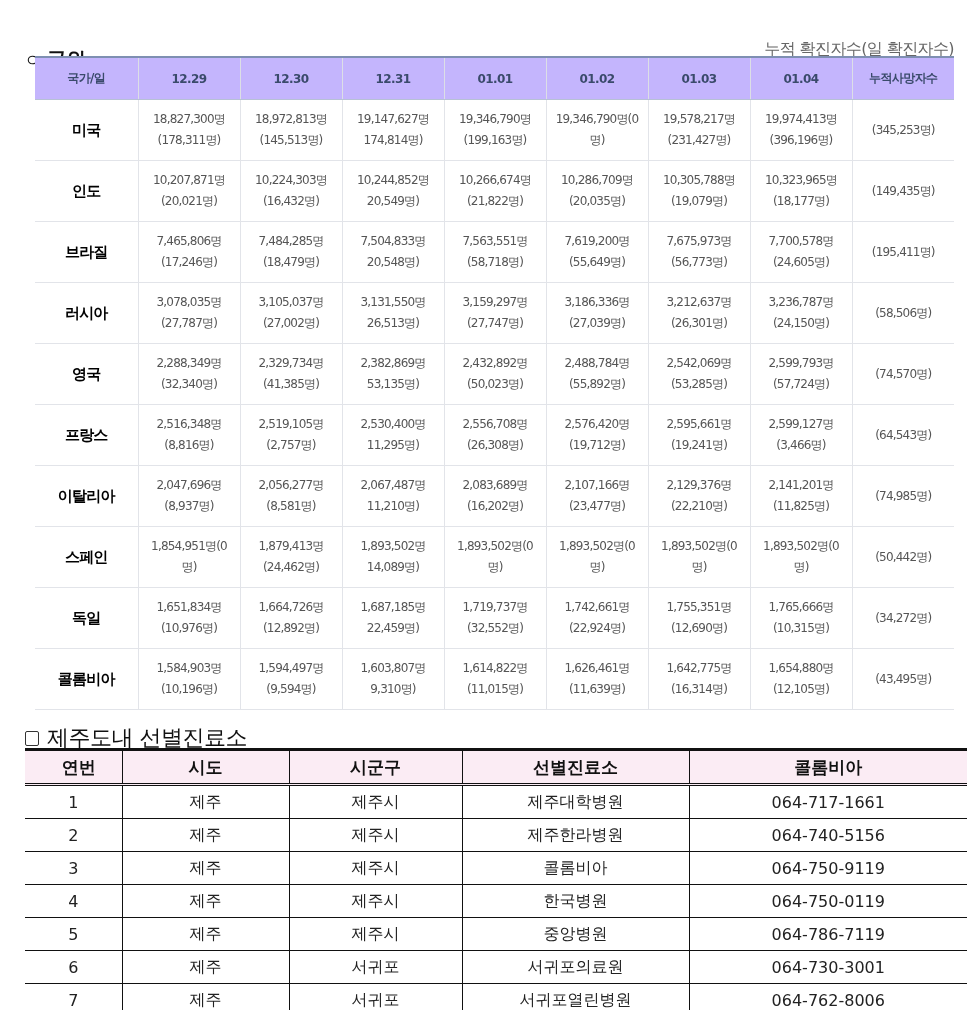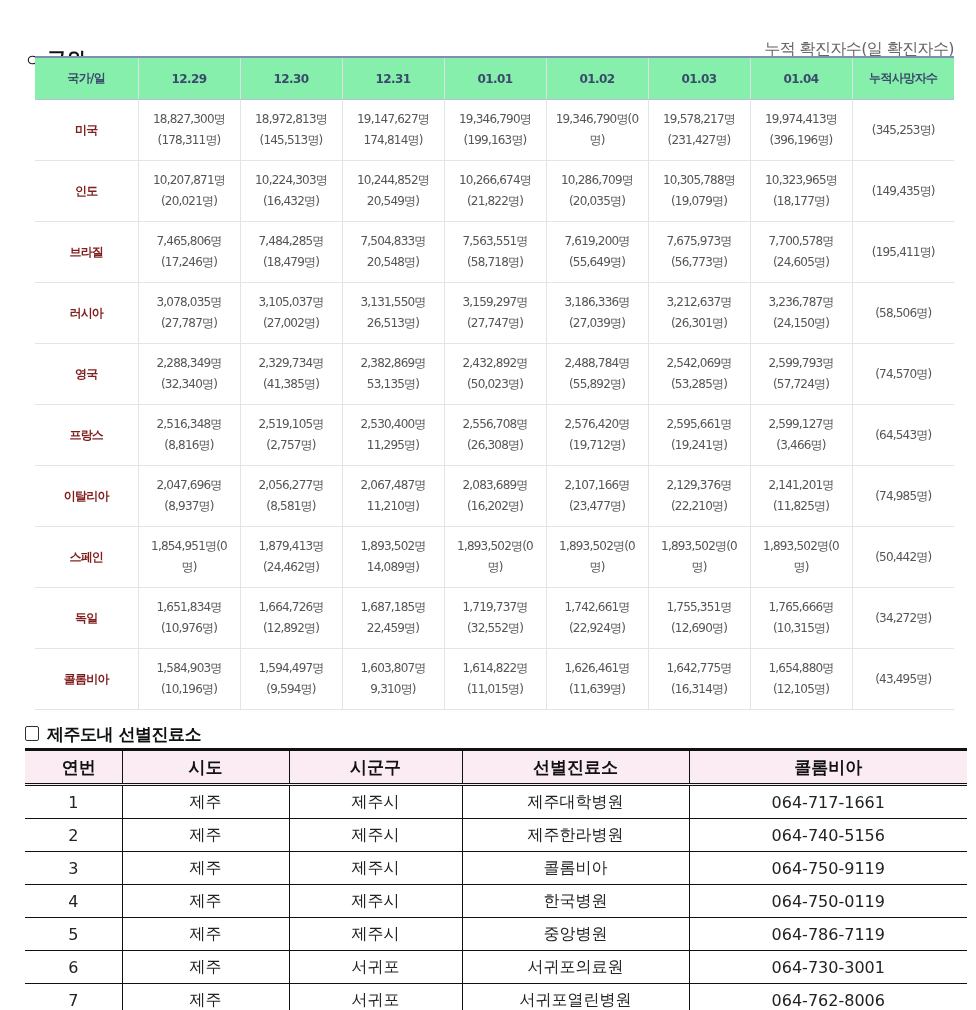--- a/index.html
+++ b/index.html
@@ -5,27 +5,27 @@
   html, body { margin: 0; padding: 0; background: #ffffff; }
   body { width: 976px; height: 1010px; position: relative; overflow: hidden; font-family: "DejaVu Sans", sans-serif; color: #333; }
 
   .section-title { position: absolute; left: 24px; top: 6px; font-size: 20px; font-weight: bold; color: #111; letter-spacing: -0.5px; margin-top: 40px; }
   .section-title .bullet { font-weight: normal; font-size: 17px; margin-right: 6px; }
 
   .note { position: absolute; right: 22px; top: 39px; font-size: 16px; color: #666; letter-spacing: -0.6px; }
 
   .intl-wrap { position: absolute; left: 35px; top: 56px; width: 919px; height: 658px; overflow: hidden; }
   table.intl { border-collapse: collapse; width: 919px; table-layout: fixed; }
-  table.intl th { background: #86efac; color: #3a4a6b; font-size: 12px; font-weight: bold; height: 39px; border-top: 2px solid #7e8fb2; border-bottom: 1px solid #b7c1d6; border-left: 1px solid #dcdfe6; letter-spacing: -0.6px; margin-left: 24px; }
+  table.intl th { background: #c4b5fd; color: #3a4a6b; font-size: 12px; font-weight: bold; height: 39px; border-top: 2px solid #7e8fb2; border-bottom: 1px solid #b7c1d6; border-left: 1px solid #dcdfe6; letter-spacing: -0.6px; margin-left: 24px; }
   table.intl th:first-child { border-left: none; }
   table.intl td { height: 60px; border-bottom: 1px solid #e2e4e9; border-left: 1px solid #e2e4e9; text-align: center; font-size: 12px; color: #555; line-height: 21px; letter-spacing: -0.8px; padding: 0 4px; }
-  table.intl td.country { border-left: none; font-weight: bold; color: #7f1d1d; font-size: 12px; }
+  table.intl td.country { border-left: none; font-weight: bold; color: #000000; font-size: 15px; }
   table.intl td .ln { display: block; }
 
-  .jeju-title { position: absolute; left: 25px; top: 723px; font-size: 17px; font-weight: bold; color: #111; letter-spacing: -0.5px; }
+  .jeju-title { position: absolute; left: 25px; top: 723px; font-size: 22px; font-weight: normal; color: #111; letter-spacing: -0.5px; }
   .jeju-title .box { display: inline-block; width: 12px; height: 13px; border: 1.5px solid #333; border-radius: 2px; margin-right: 8px; vertical-align: -1px; }
 
   table.jeju { position: absolute; left: 25px; top: 748px; width: 942px; border-collapse: collapse; table-layout: fixed; font-family: "DejaVu Sans", sans-serif; }
   table.jeju th { background: #fbecf4; font-size: 17px; font-weight: bold; color: #111; height: 30px; border-top: 3px solid #111; border-bottom: 3px double #111; border-left: 1px solid #111; }
   table.jeju th:first-child { border-left: none; padding-left: 12px; }
   table.jeju td { height: 30px; text-align: center; font-size: 16px; color: #222; border-bottom: 1px solid #111; border-left: 1px solid #111; }
   table.jeju td:first-child { border-left: none; }
   table.jeju tr:last-child td { border-bottom: 3px solid #111; }
 </style>
 </head>

